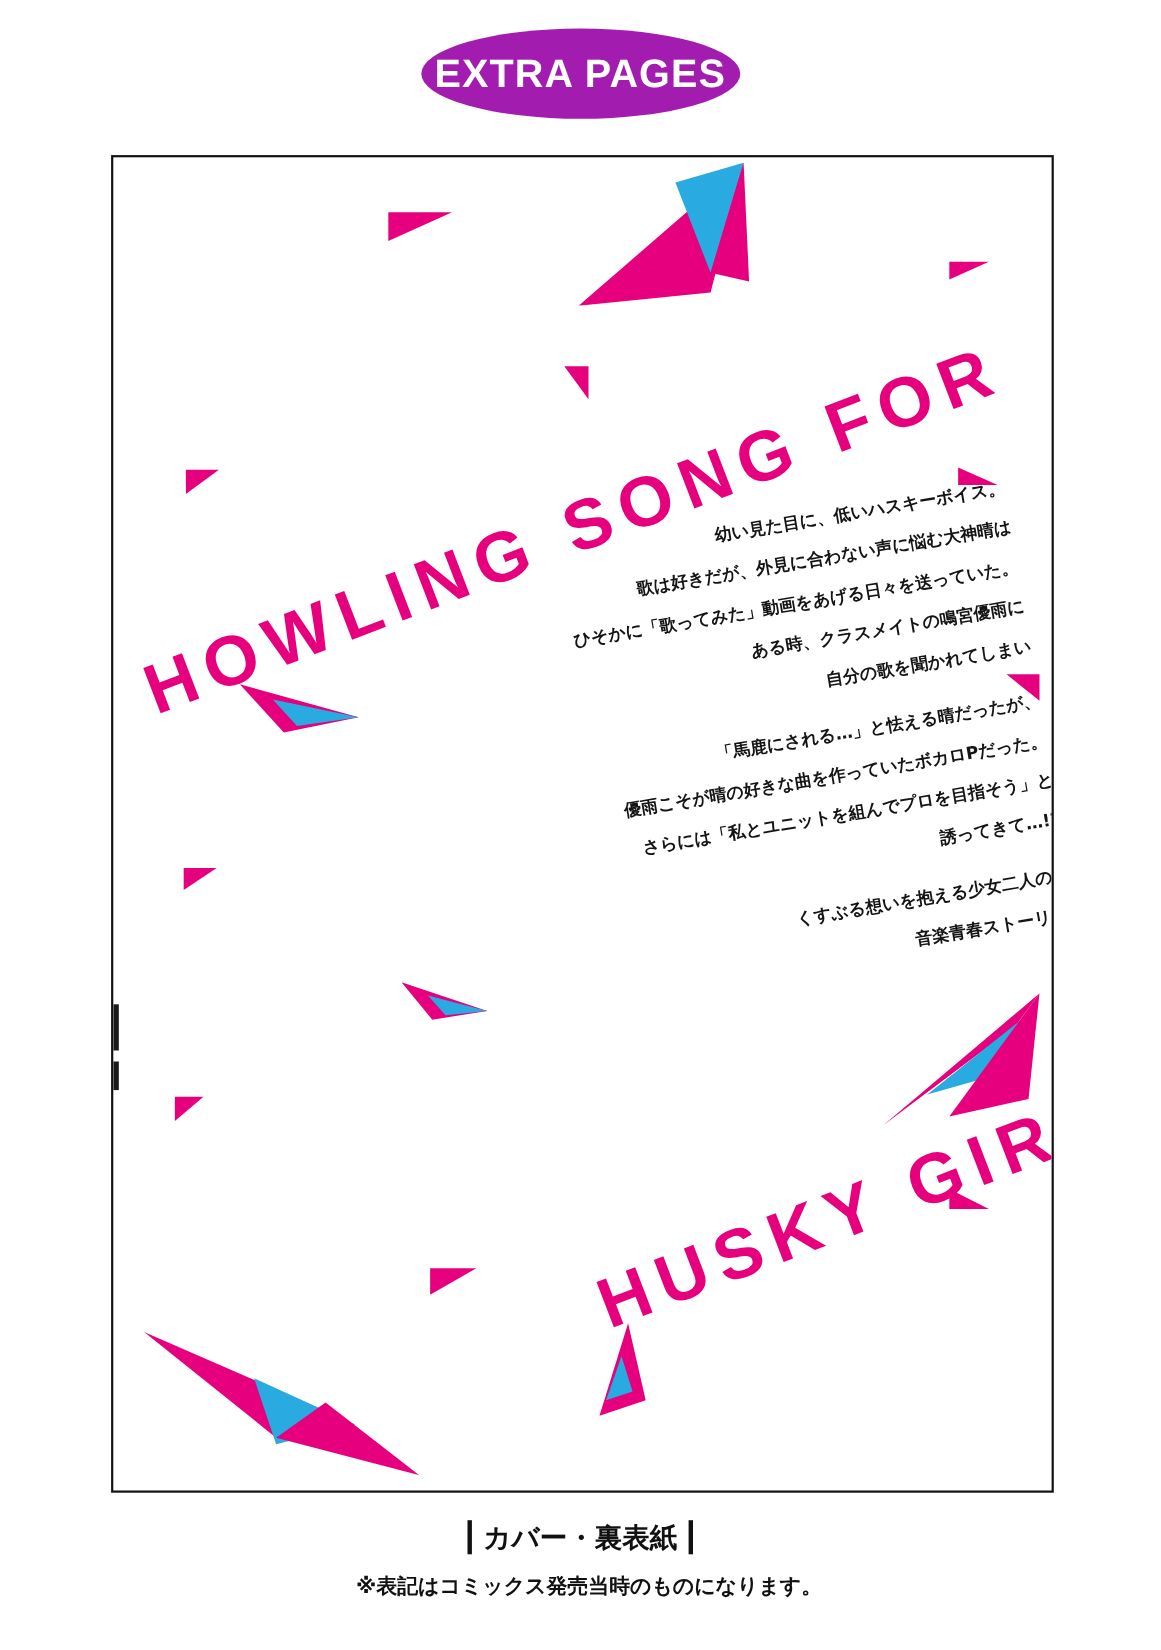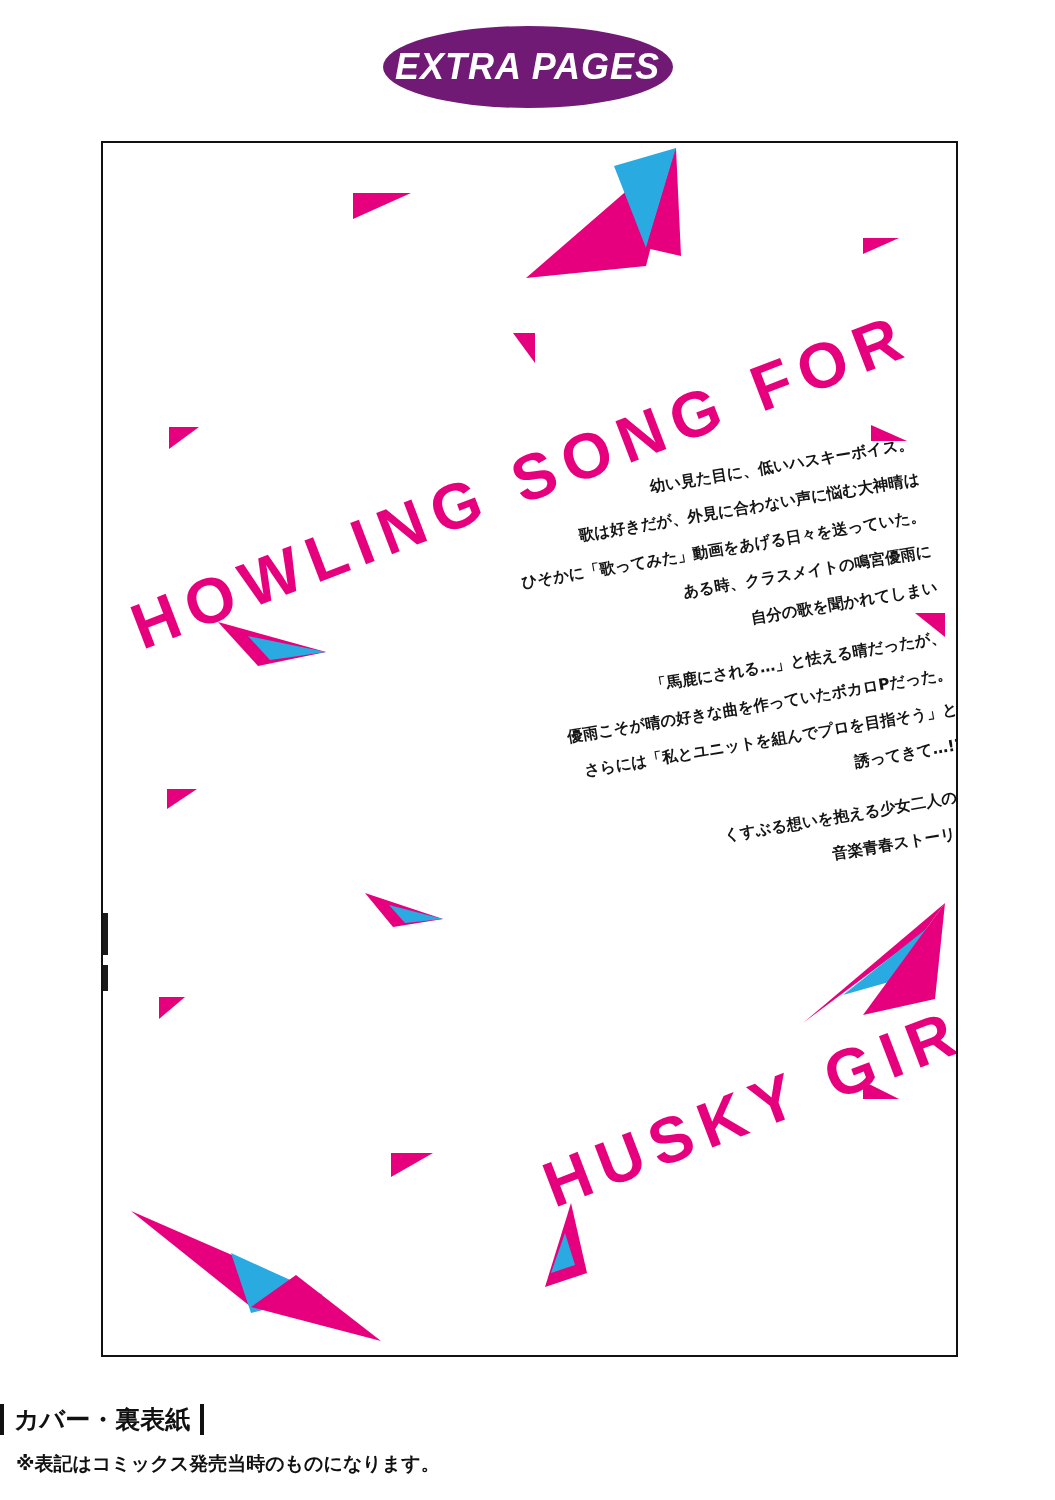--- a/index.html
+++ b/index.html
@@ -20,26 +20,25 @@
     position: absolute;
     top: 26px;
     left: 0;
     width: 100%;
     display: flex;
     justify-content: center;
   }
   .badge {
     width: 290px;
     height: 82px;
-    background: #701a75;
+    background: #a21caf;
     border-radius: 50%;
     display: flex;
     align-items: center;
     justify-content: center;
-    font-style: italic;
   }
   .badge span {
     color: #ffffff;
     font-size: 36px;
     font-weight: bold;
     letter-spacing: 1px;
     font-family: "Liberation Sans", sans-serif;
     white-space: nowrap;
   }
 
@@ -116,22 +115,21 @@
   .blurb .gap {
     height: 14px;
   }
 
   
   .footer {
     position: absolute;
     left: 0;
     top: 1382px;
     width: 100%;
-    text-align: left;
-    margin-top: 22px;
+    text-align: center;
   }
   .footer-caption {
     display: inline-block;
     font-size: 25px;
     font-weight: bold;
     color: #111111;
     font-family: "DejaVu Sans", sans-serif;
     border-left: 4px solid #111111;
     border-right: 4px solid #111111;
     padding: 0 10px;

